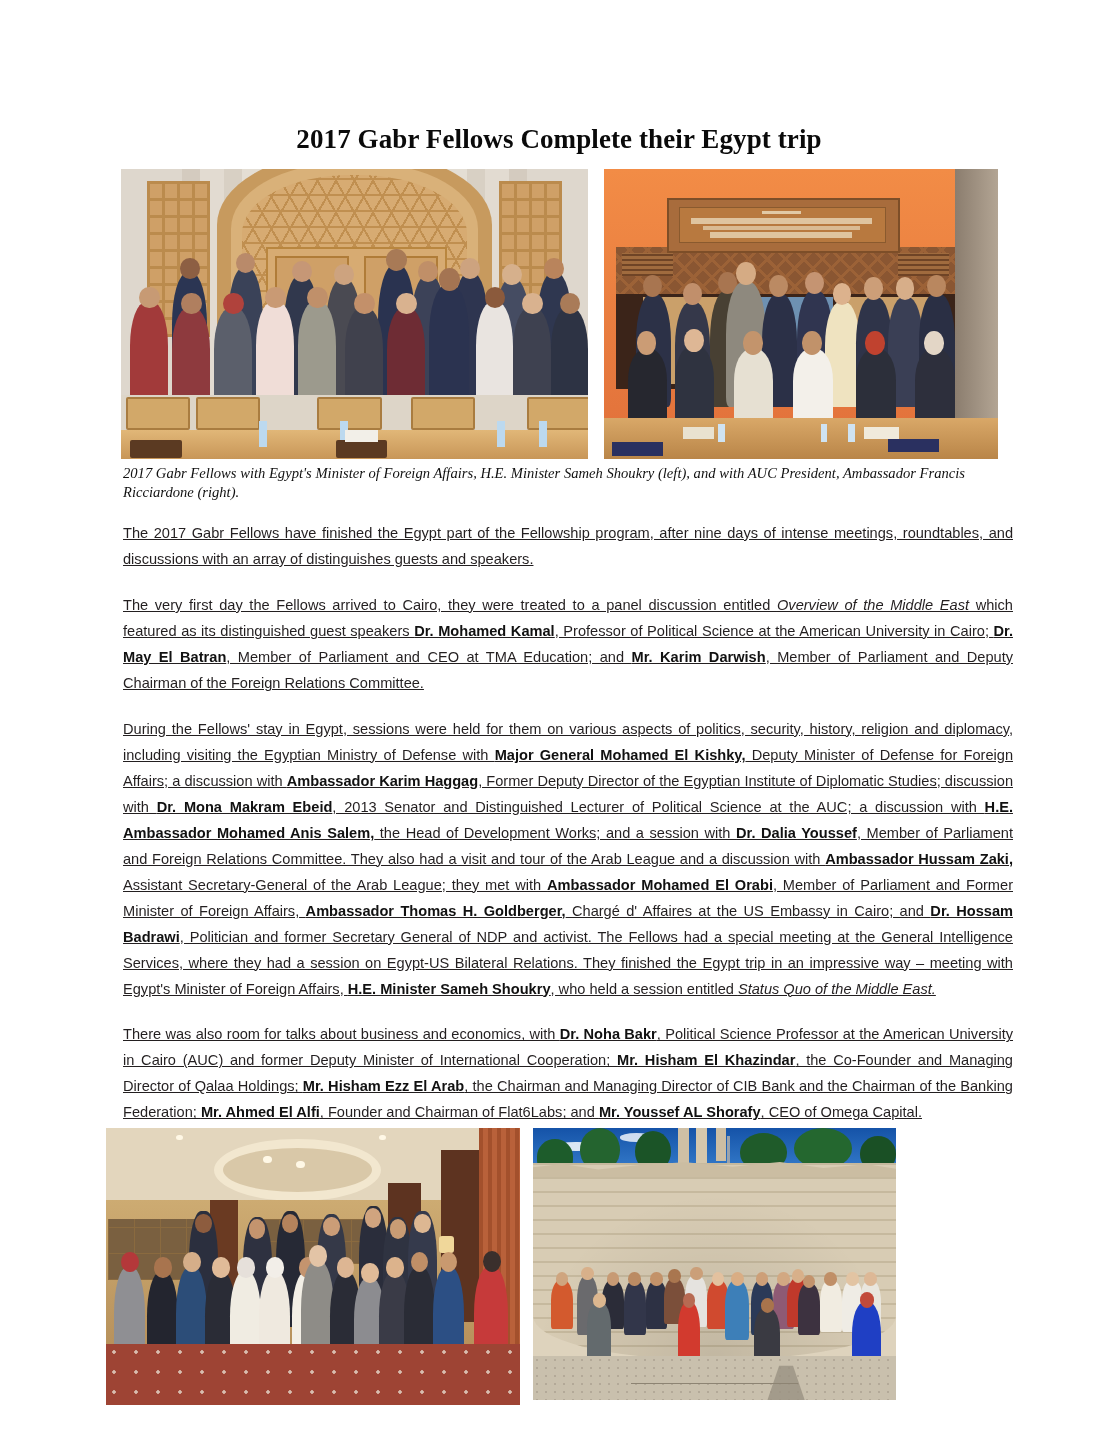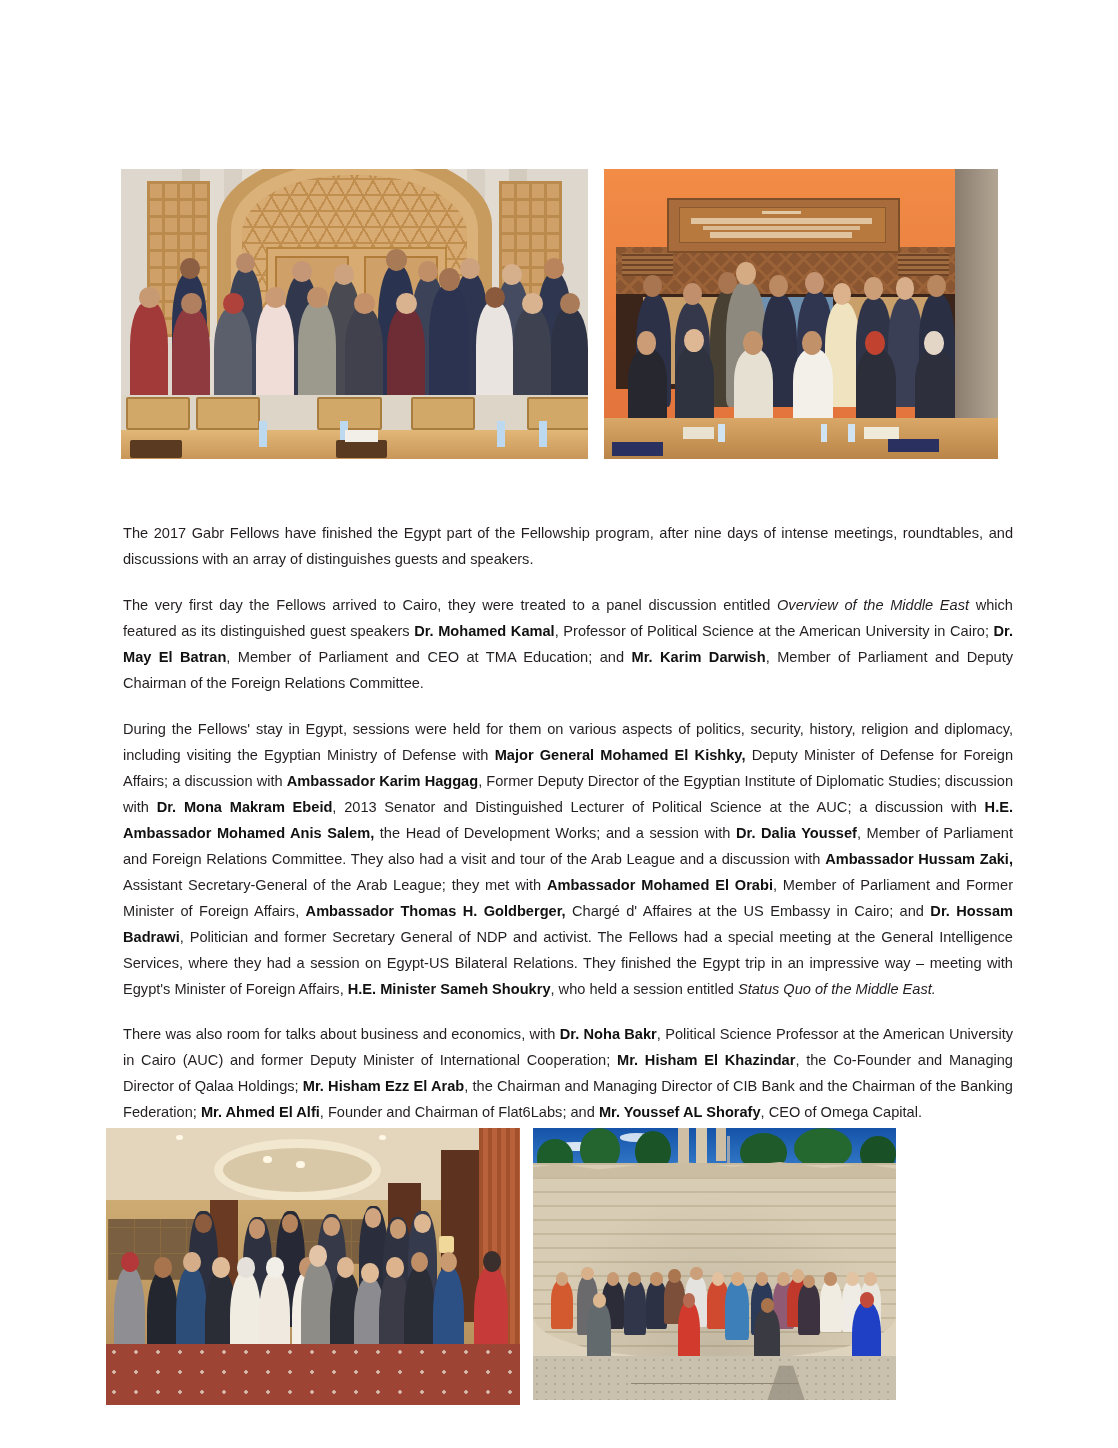--- a/index.html
+++ b/index.html
@@ -62,20 +62,21 @@
   .body-col p{margin:0 0 20px 0;}
   .body-col p:last-child{margin-bottom:8px;}
   b{font-weight:bold;color:#111;}
   i{font-style:italic;}
 </style>
 </head>
 <body>
 
 <div class="page">
 
+  <div class="doc-title">2017 Gabr Fellows Complete their Egypt trip</div>
 
   <div class="photo" style="left:121px;top:169px;width:467px;height:290px;">
     <div class="scene" style="background:#d9d2c8;">
 
       <div style="position:absolute;left:0;top:0;width:100%;height:100%;background:linear-gradient(90deg,#ded7cd 0 13%,#d4cbbf 13% 17%,#e2dbd1 17% 22%,#d8d0c4 22% 26%,#e4ded4 26% 74%,#d8d0c4 74% 78%,#e2dbd1 78% 83%,#d4cbbf 83% 87%,#ded7cd 87% 100%);"></div>
 
       <div style="position:absolute;left:20.5%;top:-6%;width:59%;height:70%;background:#c79a5e;border-radius:46% 46% 0 0 / 36% 36% 0 0;"></div>
       <div style="position:absolute;left:23.5%;top:-2%;width:53%;height:63%;background:#d9b179;border-radius:46% 46% 0 0 / 36% 36% 0 0;"></div>
 
       <div style="position:absolute;left:26%;top:2%;width:48%;height:46%;border-radius:48% 48% 4% 4% / 44% 44% 4% 4%;overflow:hidden;background:
@@ -224,22 +225,23 @@
       <div style="position:absolute;left:2%;bottom:1%;width:13%;height:5%;background:#2a3060;"></div>
       <div style="position:absolute;left:72%;bottom:2.5%;width:13%;height:4.5%;background:#2a3060;"></div>
       <div style="position:absolute;left:29%;bottom:6%;width:1.6%;height:6%;background:#cfe3f2;"></div>
       <div style="position:absolute;left:55%;bottom:6%;width:1.6%;height:6%;background:#cfe3f2;"></div>
       <div style="position:absolute;left:62%;bottom:6%;width:1.6%;height:6%;background:#cfe3f2;"></div>
       <div style="position:absolute;left:20%;bottom:7%;width:8%;height:4%;background:#e9e2d0;"></div>
       <div style="position:absolute;left:66%;bottom:7%;width:9%;height:4%;background:#f0eadb;"></div>
     </div>
   </div>
 
-
-  <div class="body-col" style="top:521px;">
+  <div class="cap" style="left:123px;top:464px;width:870px;">2017 Gabr Fellows with Egypt's Minister of Foreign Affairs, H.E. Minister Sameh Shoukry (left), and with AUC President, Ambassador Francis Ricciardone (right).</div>
+
+  <div class="body-col" style="top:521px;text-decoration:underline;">
     <p id="p1"><span>The 2017 Gabr Fellows have finished the Egypt part of the Fellowship program, after nine days of intense meetings, roundtables, and discussions with an array of distinguishes guests and speakers.</span></p>
     <p id="p2"><span>The very first day the Fellows arrived to Cairo, they were treated to a panel discussion entitled </span><i>Overview of the Middle East</i><span> which featured as its distinguished guest speakers </span><b>Dr. Mohamed Kamal</b><span>, Professor of Political Science at the American University in Cairo; </span><b>Dr. May El Batran</b><span>, Member of Parliament and CEO at TMA Education; and </span><b>Mr. Karim Darwish</b><span>, Member of Parliament and Deputy Chairman of the Foreign Relations Committee.</span></p>
     <p id="p3"><span>During the Fellows' stay in Egypt, sessions were held for them on various aspects of politics, security, history, religion and diplomacy, including visiting the Egyptian Ministry of Defense with </span><b>Major General Mohamed El Kishky,</b><span> Deputy Minister of Defense for Foreign Affairs; a discussion with </span><b>Ambassador Karim Haggag</b><span>, Former Deputy Director of the Egyptian Institute of Diplomatic Studies; discussion with </span><b>Dr. Mona Makram Ebeid</b><span>, 2013 Senator and Distinguished Lecturer of Political Science at the AUC; a discussion with </span><b>H.E. Ambassador Mohamed Anis Salem,</b><span> the Head of Development Works; and a session with </span><b>Dr. Dalia Youssef</b><span>, Member of Parliament and Foreign Relations Committee. They also had a visit and tour of the Arab League and a discussion with </span><b>Ambassador Hussam Zaki,</b><span> Assistant Secretary-General of the Arab League; they met with </span><b>Ambassador Mohamed El Orabi</b><span>, Member of Parliament and Former Minister of Foreign Affairs, </span><b>Ambassador Thomas H. Goldberger,</b><span> Chargé d' Affaires at the US Embassy in Cairo; and </span><b>Dr. Hossam Badrawi</b><span>, Politician and former Secretary General of NDP and activist. The Fellows had a special meeting at the General Intelligence Services, where they had a session on Egypt-US Bilateral Relations. They finished the Egypt trip in an impressive way – meeting with Egypt's Minister of Foreign Affairs, </span><b>H.E. Minister Sameh Shoukry</b><span>, who held a session entitled </span><i>Status Quo of the Middle East.</i></p>
     <p id="p4"><span>There was also room for talks about business and economics, with </span><b>Dr. Noha Bakr</b><span>, Political Science Professor at the American University in Cairo (AUC) and former Deputy Minister of International Cooperation; </span><b>Mr. Hisham El Khazindar</b><span>, the Co-Founder and Managing Director of Qalaa Holdings; </span><b>Mr. Hisham Ezz El Arab</b><span>, the Chairman and Managing Director of CIB Bank and the Chairman of the Banking Federation; </span><b>Mr. Ahmed El Alfi</b><span>, Founder and Chairman of Flat6Labs; and </span><b>Mr. Youssef AL Shorafy</b><span>, CEO of Omega Capital.</span></p>
   </div>
 
   <div class="photo" style="left:106px;top:1128px;width:414px;height:277px;">
     <div class="scene" style="background:#c9a770;">
 
       <div style="position:absolute;left:0;top:0;width:100%;height:26%;background:#e3d6bd;"></div>

